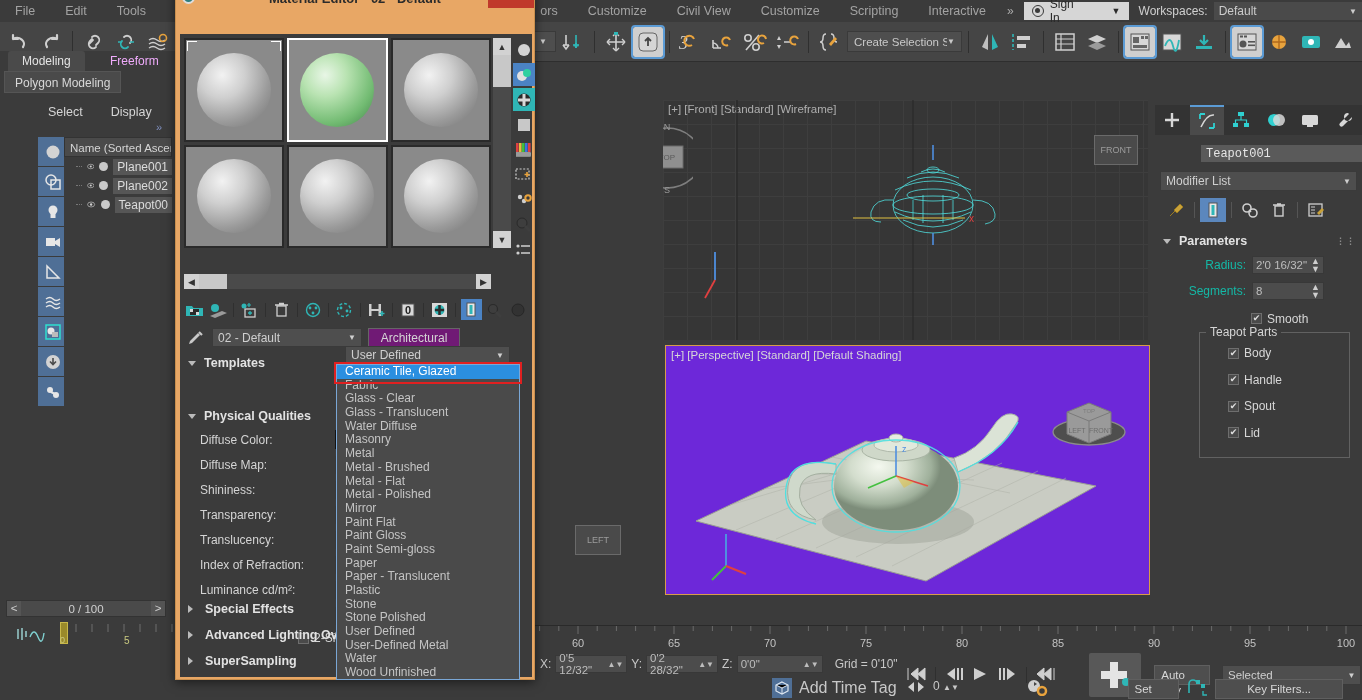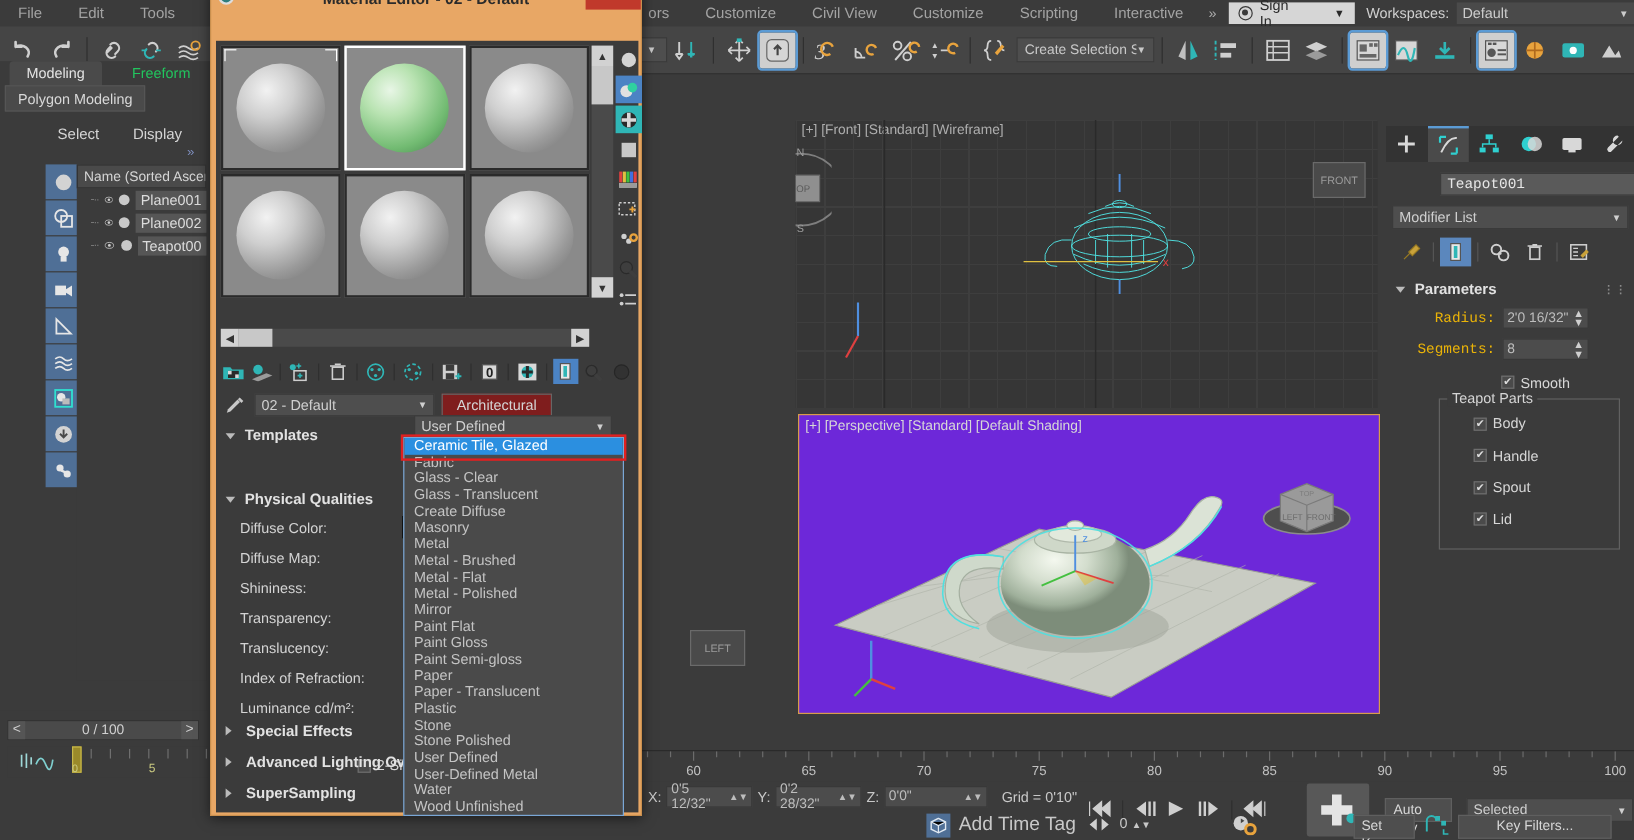--- a/index.html
+++ b/index.html
@@ -53,21 +53,21 @@
   .combo {
     height:21px;background:#4e4e4e;border:1px solid #3a3a3a;color:#c9c9c9;
     display:flex;align-items:center;justify-content:space-between;padding:0 6px;font-size:11.5px;
   }
 
   
   .ribbon {
     position:absolute;left:0;top:51px;width:180px;height:44px;background:#3b3b3b;
   }
   .rtab {
-    position:absolute;top:0;height:20px;line-height:20px;padding:0 14px;font-size:12px;color:#22c55e;
+    position:absolute;top:0;height:20px;line-height:20px;padding:0 14px;font-size:12px;color:#f0abfc;
   }
   .rtab.active { background:#4a4a4a; color:#e4e4e4; border-top-left-radius:3px;border-top-right-radius:3px;}
   .rsub {
     position:absolute;top:20px;left:4px;height:22px;line-height:22px;padding:0 10px;
     background:#4a4a4a;font-size:12px;color:#d8d8d8;border:1px solid #555;
   }
 
   
   .leftpanel { position:absolute;left:0;top:95px;width:172px;height:497px;background:#3b3b3b;}
   .lp-menu { display:flex; gap:28px; padding:10px 0 0 48px; font-size:12.5px;color:#d5d5d5;}
@@ -134,21 +134,21 @@
   }
   .modstack .item { height:17px;line-height:17px;background:#5b87bd;color:#fff;padding-left:22px;font-size:12px;}
   .modtools { display:flex;align-items:center;gap:3px;margin:7px 8px 0 8px;}
   .modtools .b { width:26px;height:24px;display:flex;align-items:center;justify-content:center;}
   .modtools .b.on{ background:#5b87bd;}
   .modtools .vs{width:1px;height:16px;background:#555;margin:0 2px;}
   .rollup { margin-top:12px; }
   .rollup-h { display:flex;align-items:center;gap:8px;padding-left:8px;font-weight:bold;font-size:12.5px;color:#e2e2e2;}
   .tri { width:0;height:0;border-left:4px solid transparent;border-right:4px solid transparent;border-top:5px solid #bbb;}
   .prow { display:flex;align-items:center;justify-content:flex-end;gap:6px;margin-top:8px;padding-right:38px;}
-  .prow label { font-size:12px;color:#eab308;font-family:Liberation Mono, monospace;}
+  .prow label { font-size:12px;color:#14b8a6;}
   .spin {
     width:70px;height:18px;background:#4c4c4c;border:1px solid #383838;
     display:flex;align-items:center;justify-content:space-between;padding:0 3px;font-size:11.5px;color:#bdbdbd;
   }
   .spin .ud{font-size:9px;color:#cfcfcf;line-height:8px;text-align:center;}
   .chk { display:inline-flex;align-items:center;gap:5px;font-size:12px;color:#d7d7d7;}
   .cbox {
     width:11px;height:11px;background:#4a4a4a;border:1px solid #6e6e6e;
     display:flex;align-items:center;justify-content:center;font-size:9px;color:#ddd;line-height:1;
   }
@@ -234,21 +234,21 @@
   .mat-tools { position:absolute;left:4px;top:263px;width:345px;height:25px;display:flex;align-items:center;gap:3px;}
   .mtb{width:21px;height:21px;display:flex;align-items:center;justify-content:center;}
   .mtb.on{background:#4b83c4;}
   .mat-namerow{position:absolute;left:4px;top:292px;width:345px;height:23px;display:flex;align-items:center;gap:6px;}
   .mat-namerow .pick{width:22px;height:20px;display:flex;align-items:center;justify-content:center;}
   .mat-name{
     width:150px;height:19px;background:#4e4e4e;border:1px solid #3a3a3a;color:#cfcfcf;
     display:flex;align-items:center;justify-content:space-between;padding:0 5px;font-size:12px;
   }
   .mat-type{
-    width:92px;height:20px;background:#7f1d1d;border:1px solid #666;color:#d5d5d5;
+    width:92px;height:20px;background:#701a75;border:1px solid #666;color:#d5d5d5;
     display:flex;align-items:center;justify-content:center;font-size:12px;
   }
 
   .rollhdr{display:flex;align-items:center;gap:8px;padding-left:8px;font-weight:bold;font-size:12.5px;color:#e2e2e2;}
   .pqrow{display:flex;align-items:center;margin-top:7px;padding-left:20px;}
   .pqrow label{width:135px;font-size:12px;color:#d4d4d4;}
   .pqval{width:44px;height:18px;background:#4c4c4c;border:1px solid #383838;color:#bfbfbf;font-size:11.5px;padding-left:3px;line-height:16px;}
   .colorbox{width:50px;height:19px;background:#a8dca8;border:1px solid #111;}
   .grip{position:absolute;right:6px;font-size:9px;color:#8a8a8a;letter-spacing:1px;}
 
@@ -1330,21 +1330,21 @@
 
   <div class="tmpl-combo">
     <span>User Defined</span>
     <span style="font-size:8px">▼</span>
   </div>
   <div class="tmpl-list" id="tmpl-list">
       <div class="it sel">Ceramic Tile, Glazed</div>
       <div class="it">Fabric</div>
       <div class="it">Glass - Clear</div>
       <div class="it">Glass - Translucent</div>
-      <div class="it">Create Diffuse</div>
+      <div class="it">Water Diffuse</div>
       <div class="it">Masonry</div>
       <div class="it">Metal</div>
       <div class="it">Metal - Brushed</div>
       <div class="it">Metal - Flat</div>
       <div class="it">Metal - Polished</div>
       <div class="it">Mirror</div>
       <div class="it">Paint Flat</div>
       <div class="it">Paint Gloss</div>
       <div class="it">Paint Semi-gloss</div>
       <div class="it">Paper</div>

